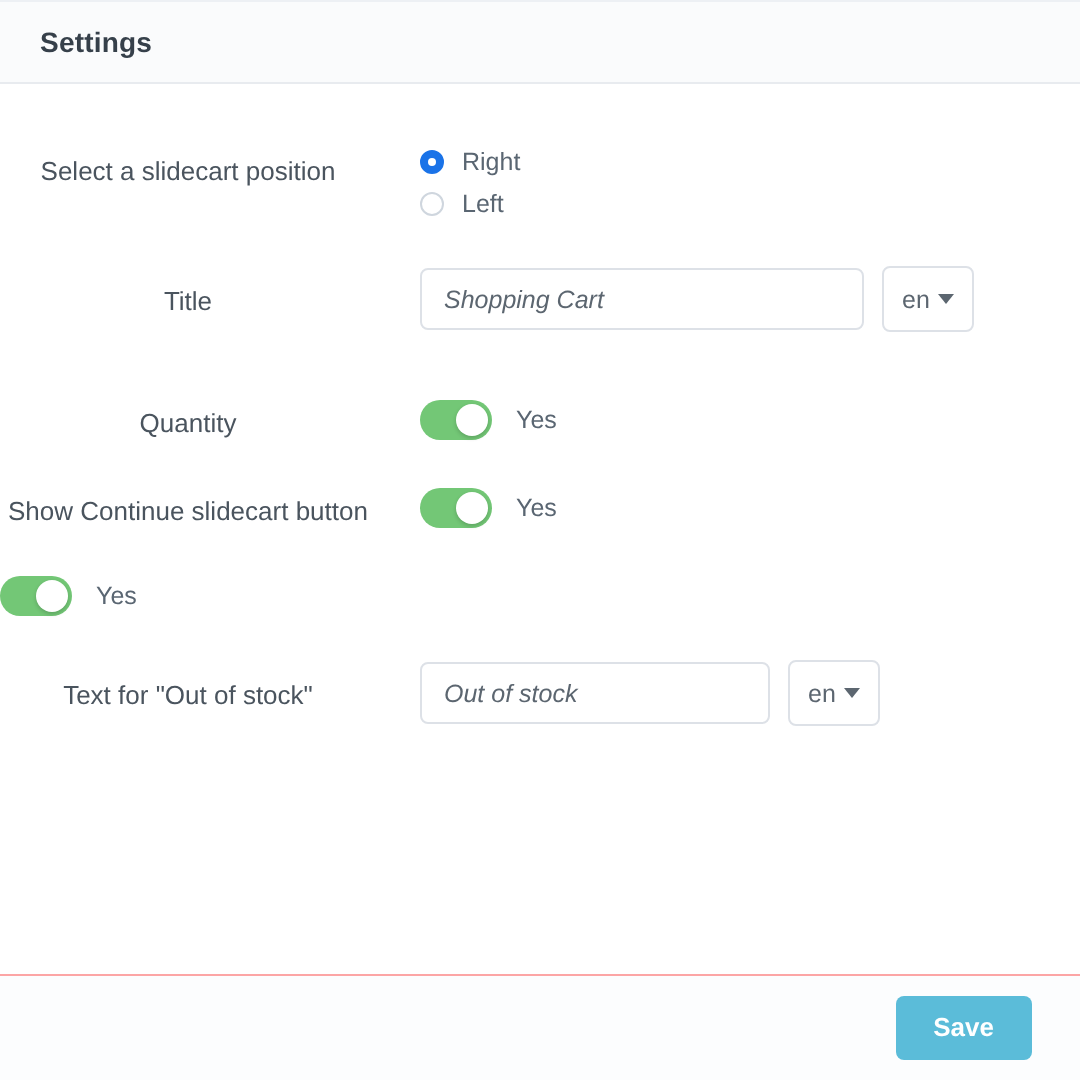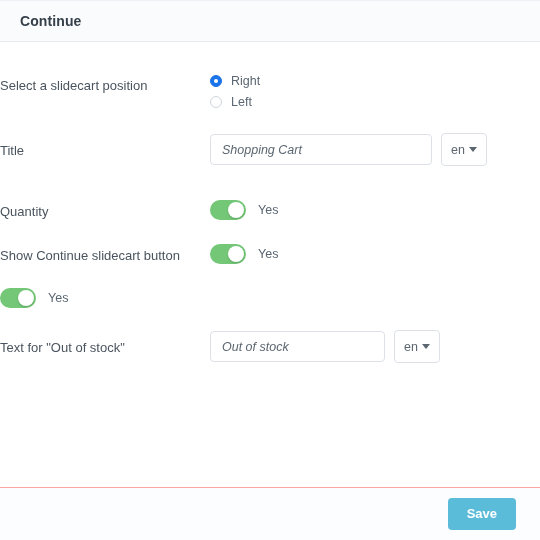--- a/index.html
+++ b/index.html
@@ -45,21 +45,21 @@
   }
 
   .form-row {
     display: flex;
     align-items: flex-start;
     margin-bottom: 18px;
   }
   .form-label {
     width: 210px;
     flex: 0 0 210px;
-    text-align: left;
+    text-align: center;
     padding-right: 22px;
     font-size: 13px;
     color: #4a545e;
     line-height: 20px;
     padding-top: 2px;
   }
   .form-control {
     flex: 1 1 auto;
     display: flex;
     align-items: center;
@@ -194,21 +194,21 @@
     cursor: pointer;
     line-height: 14px;
   }
 </style>
 </head>
 <body>
 
 <div class="panel">
 
   <div class="panel-header">
-    <div class="panel-title">Continue</div>
+    <div class="panel-title">Settings</div>
   </div>
 
   <div class="panel-body">
 
     <div class="form-row">
       <div class="form-label">Select a slidecart position</div>
       <div class="form-control">
         <div class="radio-group">
           <div class="radio-item checked">
             <span class="radio-mark"></span>

